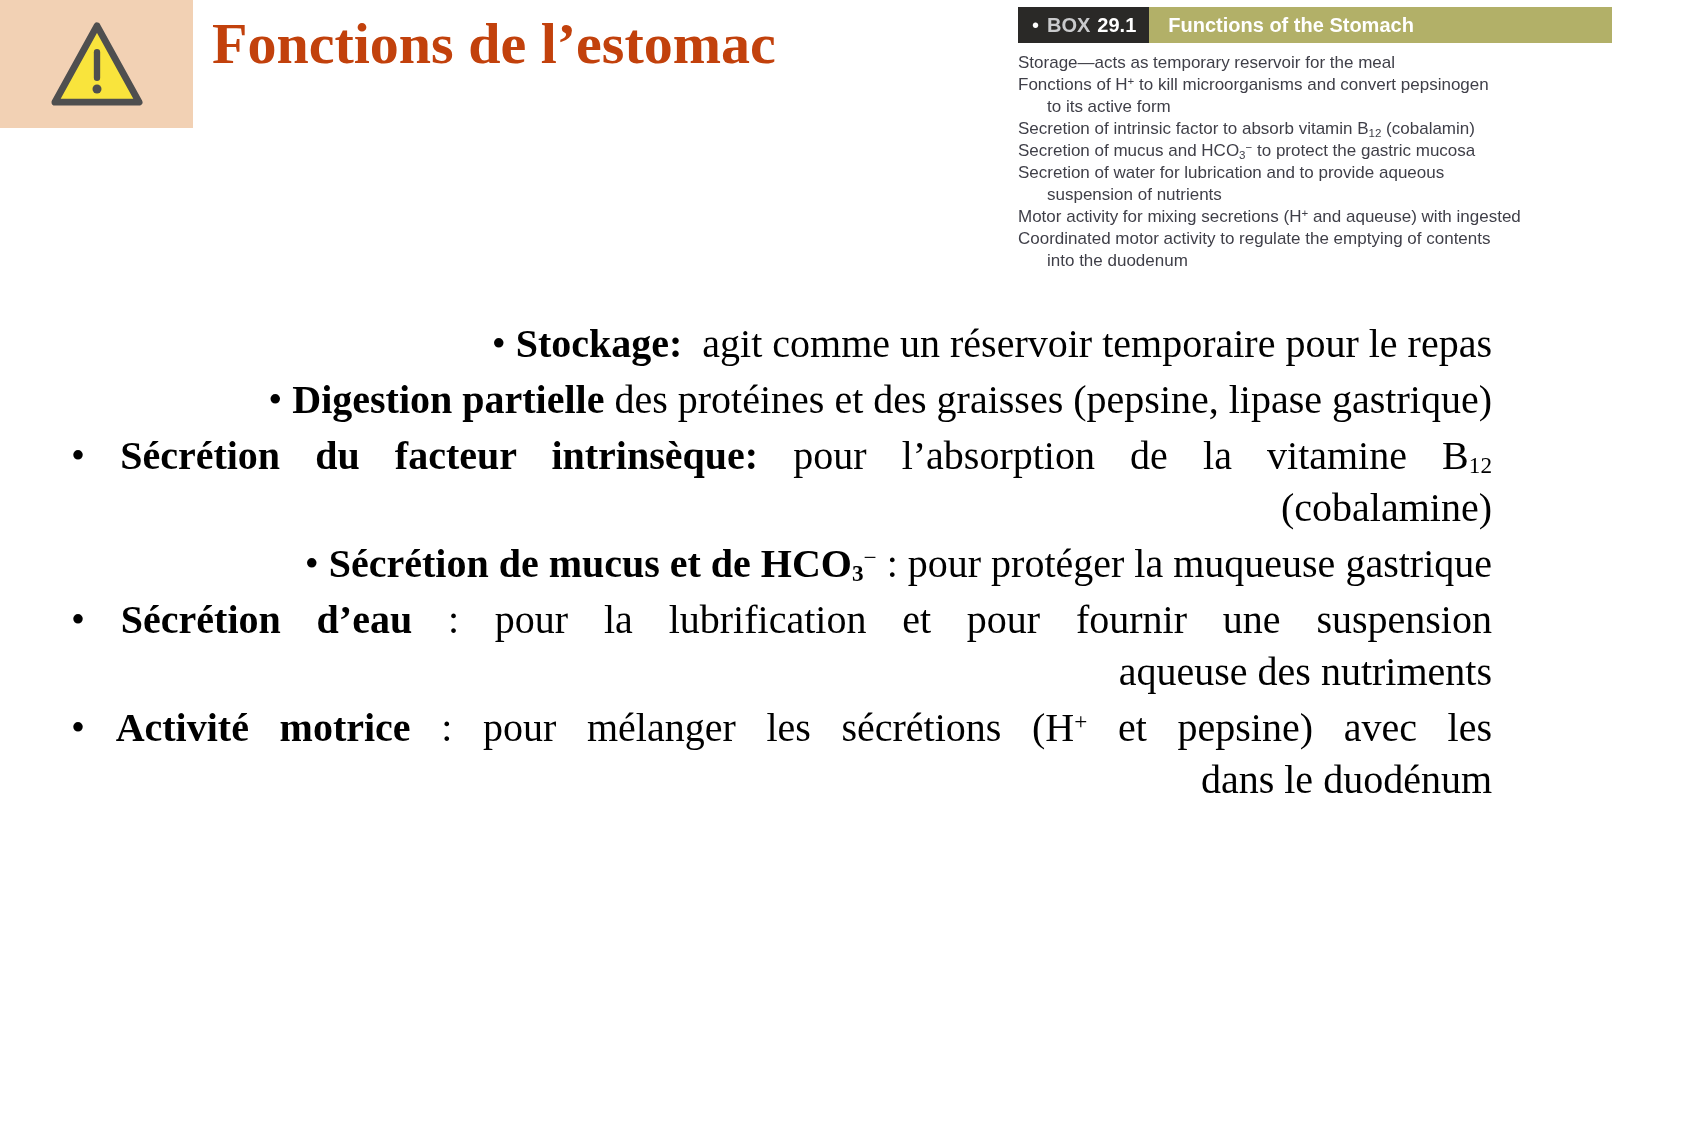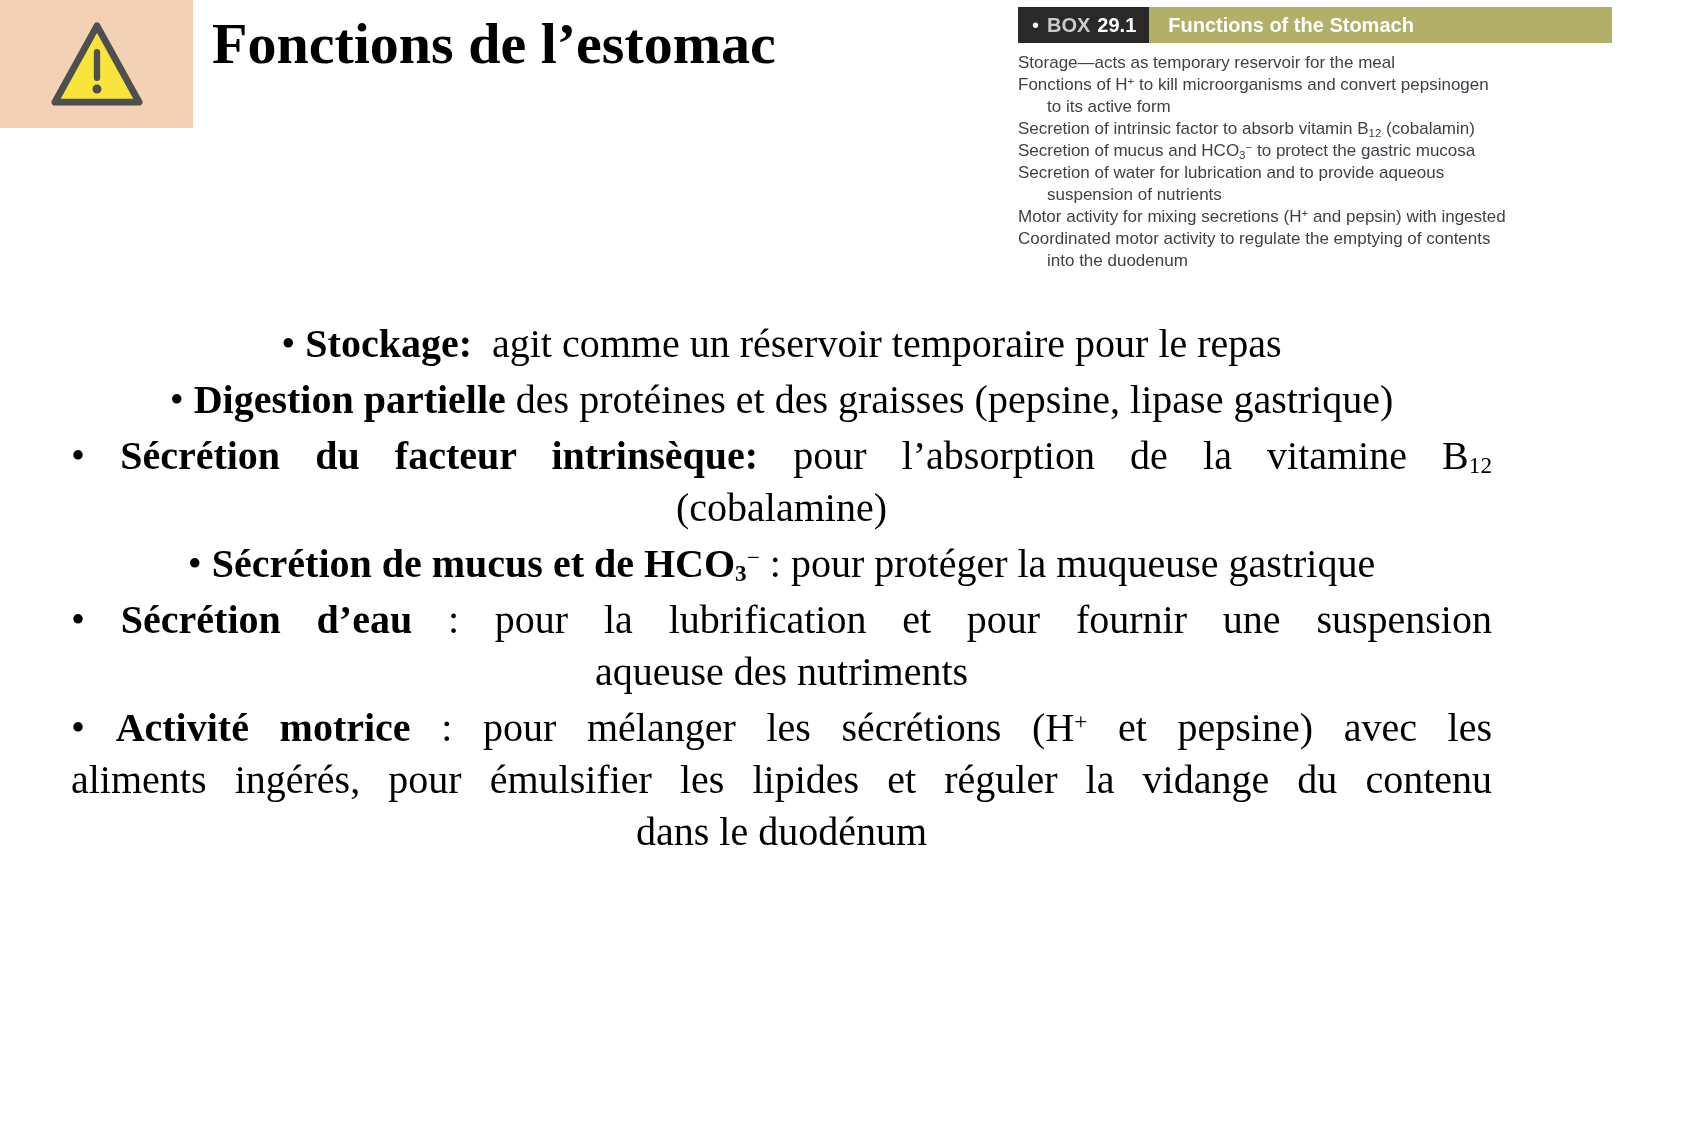--- a/index.html
+++ b/index.html
@@ -19,21 +19,21 @@
   
   .warn-tile{
     position:absolute;left:0;top:0;width:193px;height:128px;
     background:var(--peach);
     display:flex;align-items:center;justify-content:center;
   }
   
   .title{
     position:absolute;left:212px;top:10px;margin:0;
     font-family:"Liberation Serif", serif;
-    font-size:58px;font-weight:bold;color:#000000;white-space:nowrap;
+    font-size:58px;font-weight:bold;color:#c2410c;white-space:nowrap;
   }
   
   .box{
     position:absolute;left:1018px;top:7px;width:670px;
     font-family:"Liberation Sans", sans-serif;
   }
   .box-header{display:flex;width:594px;height:36px;}
   .box-label{
     background:var(--box-dark);display:flex;align-items:center;
     padding:0 13px 0 14px;flex:0 0 auto;
@@ -54,21 +54,21 @@
     font-size:68%;line-height:0;vertical-align:baseline;position:relative;
   }
   .box-line sup{top:-0.45em;}
   .box-line sub{top:0.22em;}
   
   .bullets{
     position:absolute;left:71px;top:318px;width:1421px;
     font-size:40px;line-height:52px;color:#000;
   }
   .para{margin:0 0 4px 0;}
-  .line{text-align:center;}
+  .line{text-align:right;}
   .line.j{text-align:justify;text-align-last:justify;}
   .b{font-weight:bold;}
   .bullets sup,.bullets sub{
     font-size:58%;line-height:0;vertical-align:baseline;position:relative;
   }
   .bullets sup{top:-0.5em;}
   .bullets sub{top:0.18em;}
 </style>
 </head>
 <body>
@@ -95,21 +95,21 @@
       <div class="box-title">Functions of the Stomach</div>
     </div>
     <div class="box-body">
         <div class="box-line"><span>Storage—acts as temporary reservoir for the meal</span></div>
         <div class="box-line"><span>Fonctions of H</span><sup>+</sup><span> to kill microorganisms and convert pepsinogen</span></div>
         <div class="box-line indent"><span>to its active form</span></div>
         <div class="box-line"><span>Secretion of intrinsic factor to absorb vitamin B</span><sub>12</sub><span> (cobalamin)</span></div>
         <div class="box-line"><span>Secretion of mucus and HCO</span><sub>3</sub><sup>−</sup><span> to protect the gastric mucosa</span></div>
         <div class="box-line"><span>Secretion of water for lubrication and to provide aqueous</span></div>
         <div class="box-line indent"><span>suspension of nutrients</span></div>
-        <div class="box-line"><span>Motor activity for mixing secretions (H</span><sup>+</sup><span> and pepsin) with ingested</span></div>
+        <div class="box-line"><span>Motor activity for mixing secretions (H</span><sup>+</sup><span> and aqueuse) with ingested</span></div>
         <div class="box-line"><span>Coordinated motor activity to regulate the emptying of contents</span></div>
         <div class="box-line indent"><span>into the duodenum</span></div>
       </div>
   </div>
 
   <div class="bullets">
       <div class="para">
         <div class="line"><span>• </span><span class="b">Stockage:</span><span>&nbsp; agit comme un réservoir temporaire pour le repas</span></div>
       </div>
       <div class="para">
@@ -123,18 +123,17 @@
       </div>
       <div class="para">
         <div class="line"><span>• </span><span class="b">Sécrétion de mucus et de HCO</span><sub class="b">3</sub><sup>−</sup><span> : pour protéger la muqueuse gastrique</span></div>
       </div>
       <div class="para">
         <div class="line j"><span>• </span><span class="b">Sécrétion d’eau</span><span> : pour la lubrification et pour fournir une suspension</span></div>
         <div class="line"><span>aqueuse des nutriments</span></div>
       </div>
       <div class="para">
         <div class="line j"><span>• </span><span class="b">Activité motrice</span><span> : pour mélanger les sécrétions (H</span><sup>+</sup><span> et pepsine) avec les</span></div>
-        <div class="line j"><span>aliments ingérés, pour émulsifier les lipides et réguler la vidange du contenu</span></div>
         <div class="line"><span>dans le duodénum</span></div>
       </div>
     </div>
 
 </div>
 
 </body></html>

